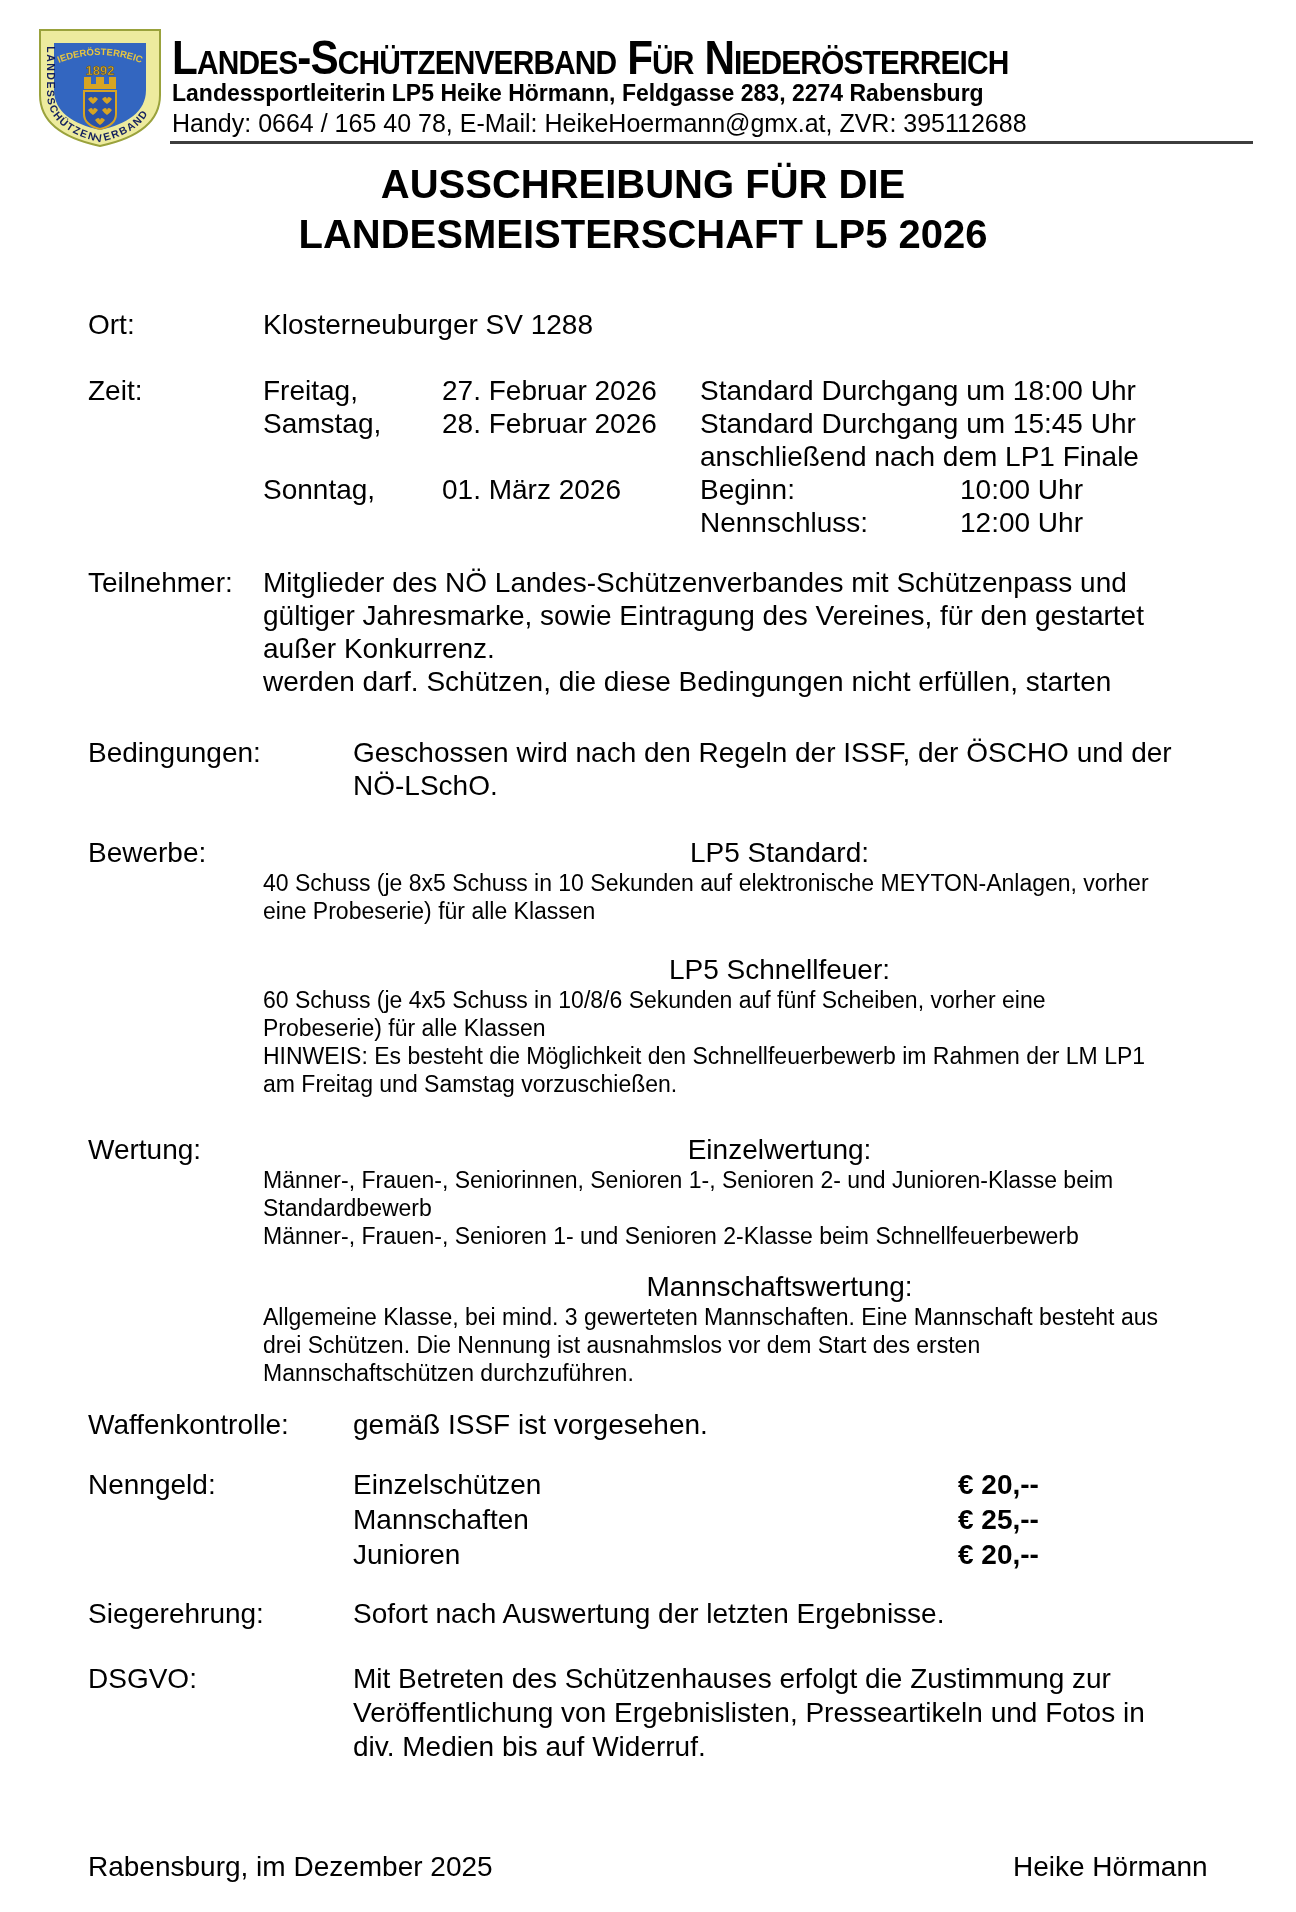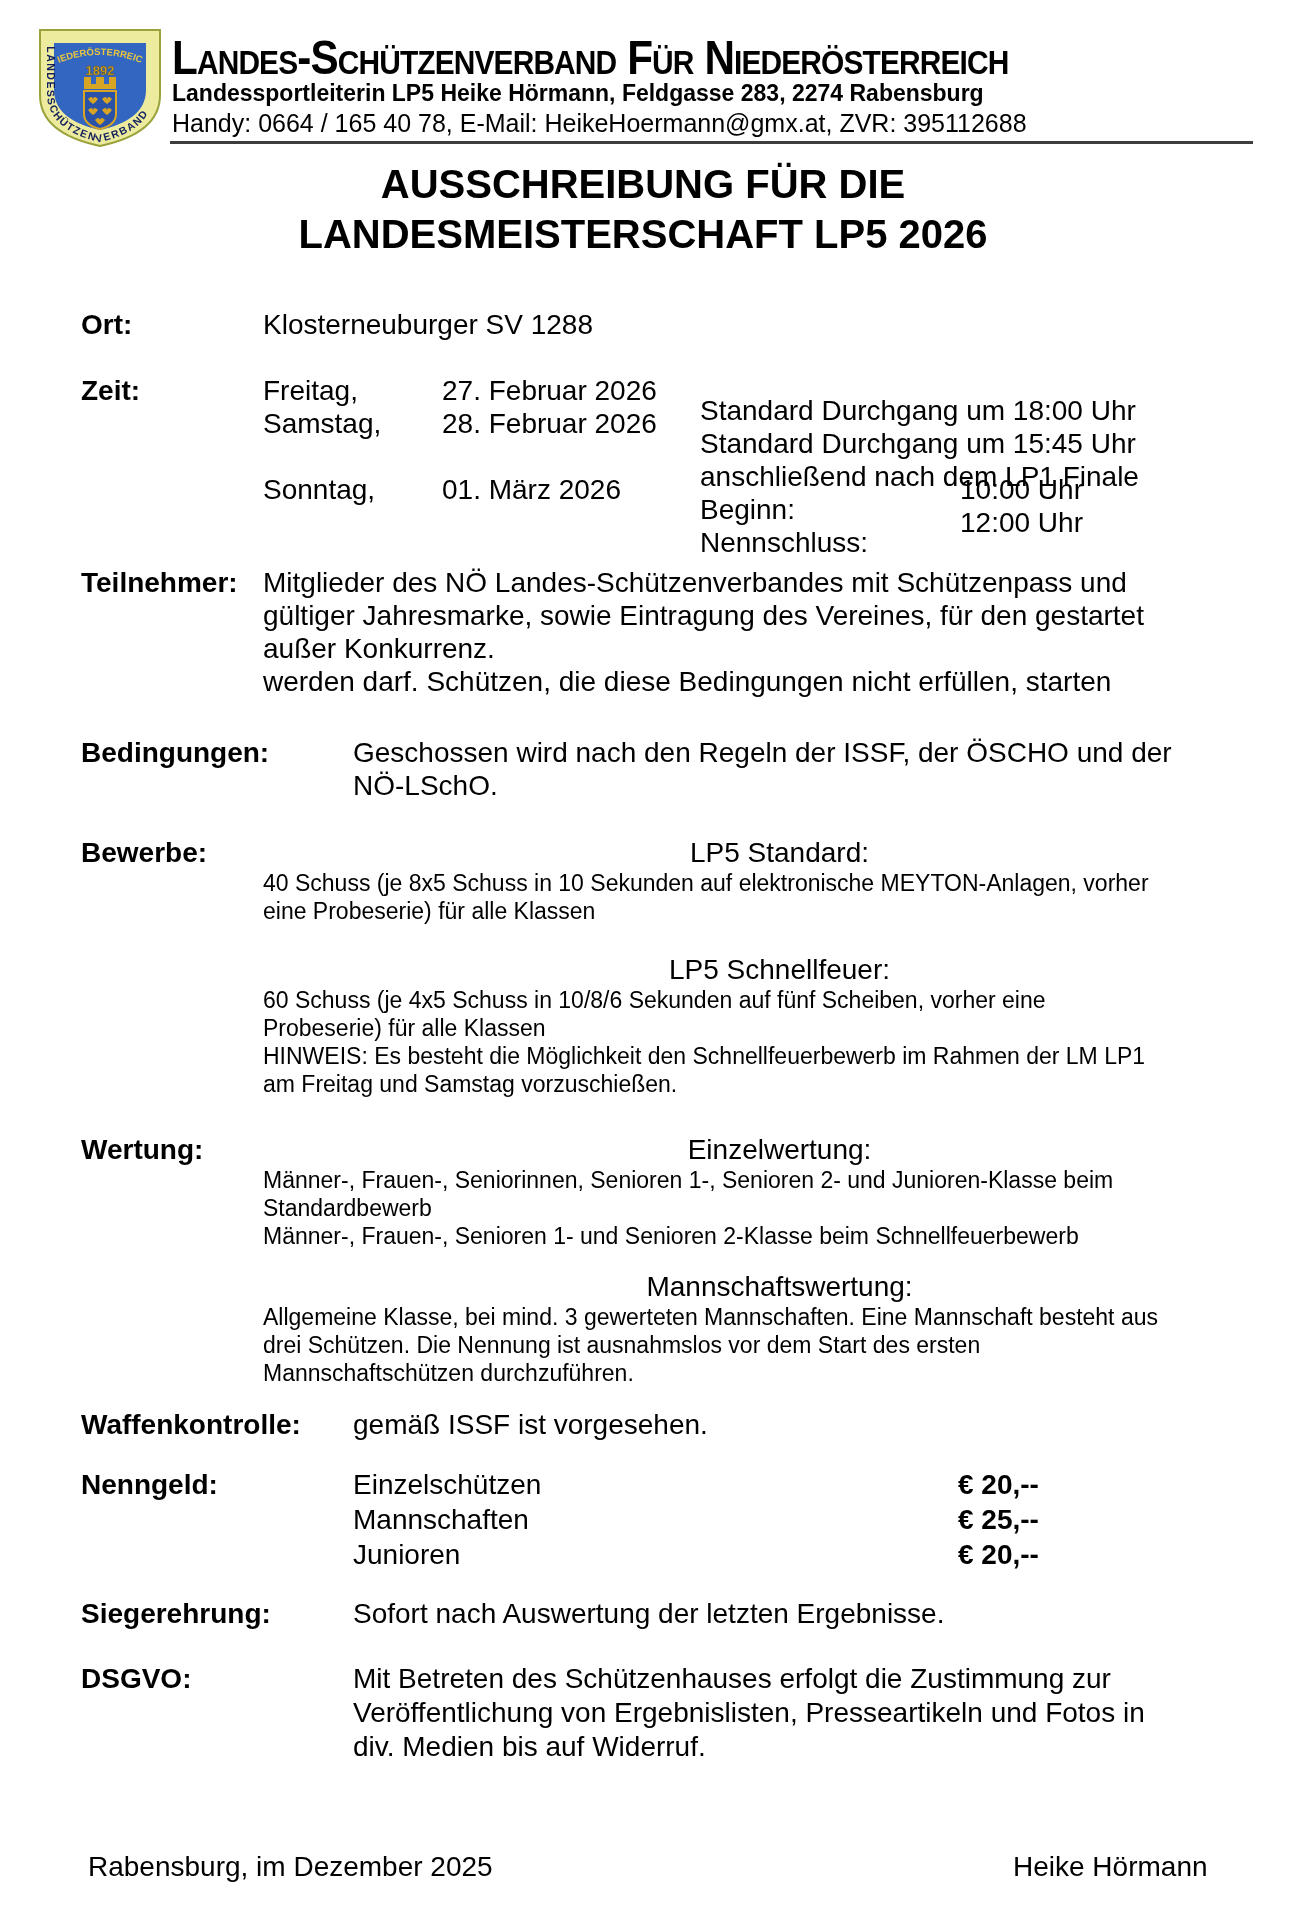--- a/index.html
+++ b/index.html
@@ -17,27 +17,27 @@
     white-space:nowrap;
   }
   .sub1{font-size:23px;font-weight:bold;white-space:nowrap;}
   .sub2{font-size:25px;white-space:nowrap;}
   .rule{background:#3d3d3d;height:3px;}
   
   .doc-title{font-size:40px;font-weight:bold;line-height:50px;text-align:center;white-space:nowrap;}
   
   .main{font-size:28px;line-height:33px;}
   .small{font-size:23px;line-height:28px;}
-  .label{position:absolute;left:81px;top:0;font-weight:bold;font-size:28px;line-height:33px;white-space:nowrap;}
+  .label{position:absolute;left:88px;top:0;font-weight:normal;font-size:28px;line-height:33px;white-space:nowrap;}
   .ind2{margin-left:263px;}
   .ind3{margin-left:353px;}
   .zrow{position:relative;height:33px;}
   .z-day{position:absolute;left:263px;white-space:nowrap;}
   .z-date{position:absolute;left:442px;white-space:nowrap;}
-  .z-info{position:absolute;left:700px;white-space:nowrap;margin-top:20px;}
+  .z-info{position:absolute;left:700px;white-space:nowrap;}
   .z-time{position:absolute;left:960px;white-space:nowrap;}
   .nrow{position:relative;height:35px;}
   .n-item{position:absolute;left:353px;white-space:nowrap;}
   .n-price{position:absolute;left:958px;font-weight:bold;white-space:nowrap;}
   .spacer28{height:28px;}
   .spacer20{height:20px;}
   .h-inline{font-weight:normal;font-size:28px;line-height:33px;white-space:nowrap;text-align:center;}
 </style>
 </head>
 <body>

